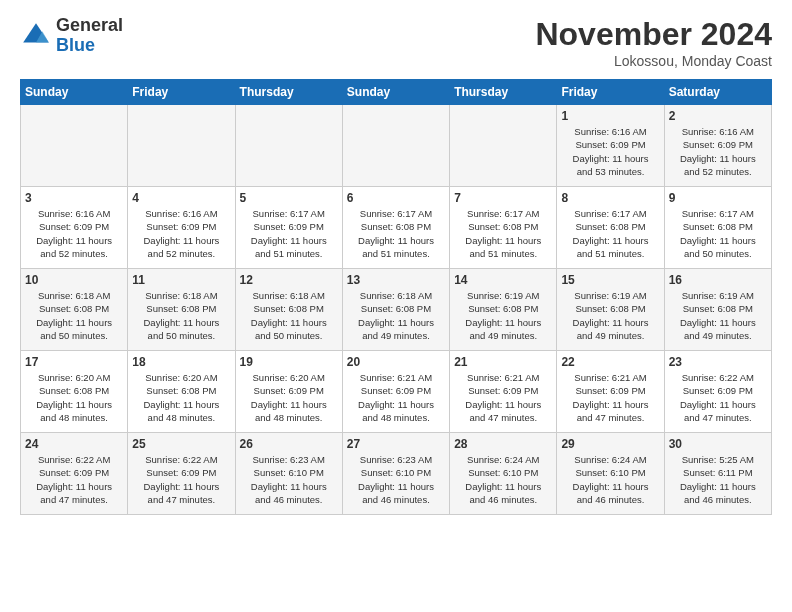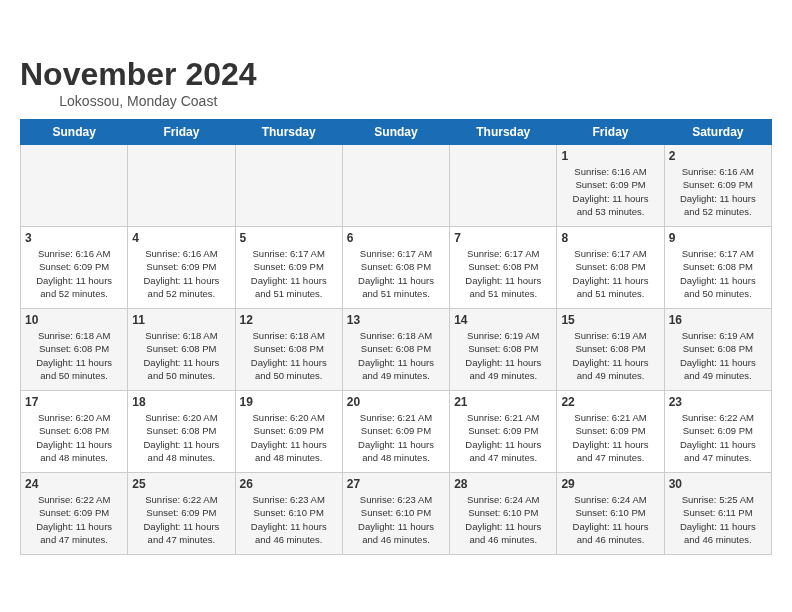--- a/index.html
+++ b/index.html
@@ -38,22 +38,21 @@
       font-size: 18px;
       font-weight: bold;
       color: #1a6db5;
     }
     .logo-icon {
       width: 32px;
       height: 32px;
       margin-right: 4px;
     }
     .title-area {
-      text-align: center;
-      margin-top: 40px;
+      text-align: right;
     }
     .month-title {
       font-size: 32px;
       font-weight: bold;
       color: #333;
     }
     .location {
       font-size: 14px;
       color: #555;
     }
@@ -61,21 +60,21 @@
       width: 100%;
       border-collapse: collapse;
       table-layout: fixed;
     }
     .calendar th {
       background: #1a6db5;
       color: #fff;
       font-size: 12px;
       font-weight: bold;
       padding: 5px 4px;
-      text-align: center;
+      text-align: left;
       border: 1px solid #1a6db5;
     }
     .calendar td {
       border: 1px solid #ccc;
       vertical-align: top;
       padding: 4px 4px 3px 4px;
       font-size: 10px;
       color: #333;
       height: 82px;
       background: #fff;
@@ -100,20 +99,30 @@
     }
     .empty-cell {
       background: #f5f5f5 !important;
     }
   </style>
 </head>
 <body>
 
 <div class="page">
   <div class="header">
+    <div class="logo">
+      <svg class="logo-icon" viewBox="0 0 40 40">
+        <polygon points="20,4 36,28 4,28" fill="#1a6db5"></polygon>
+        <polygon points="28,14 36,28 20,28" fill="#4a9fd4" opacity="0.7"></polygon>
+      </svg>
+      <div class="logo-text">
+        <span class="logo-general">General</span>
+        <span class="logo-blue">Blue</span>
+      </div>
+    </div>
     <div class="title-area">
       <div class="month-title">November 2024</div>
       <div class="location">Lokossou, Monday Coast</div>
     </div>
   </div>
 
   <table class="calendar">
     <thead>
       <tr>
         <th>Sunday</th>

